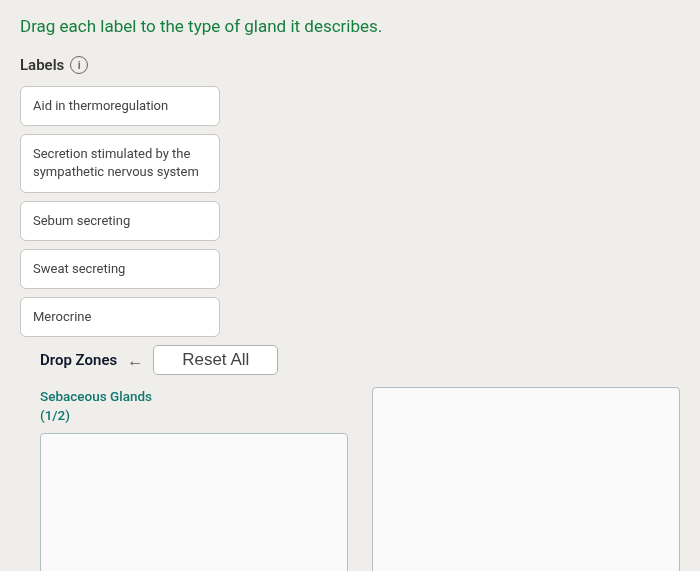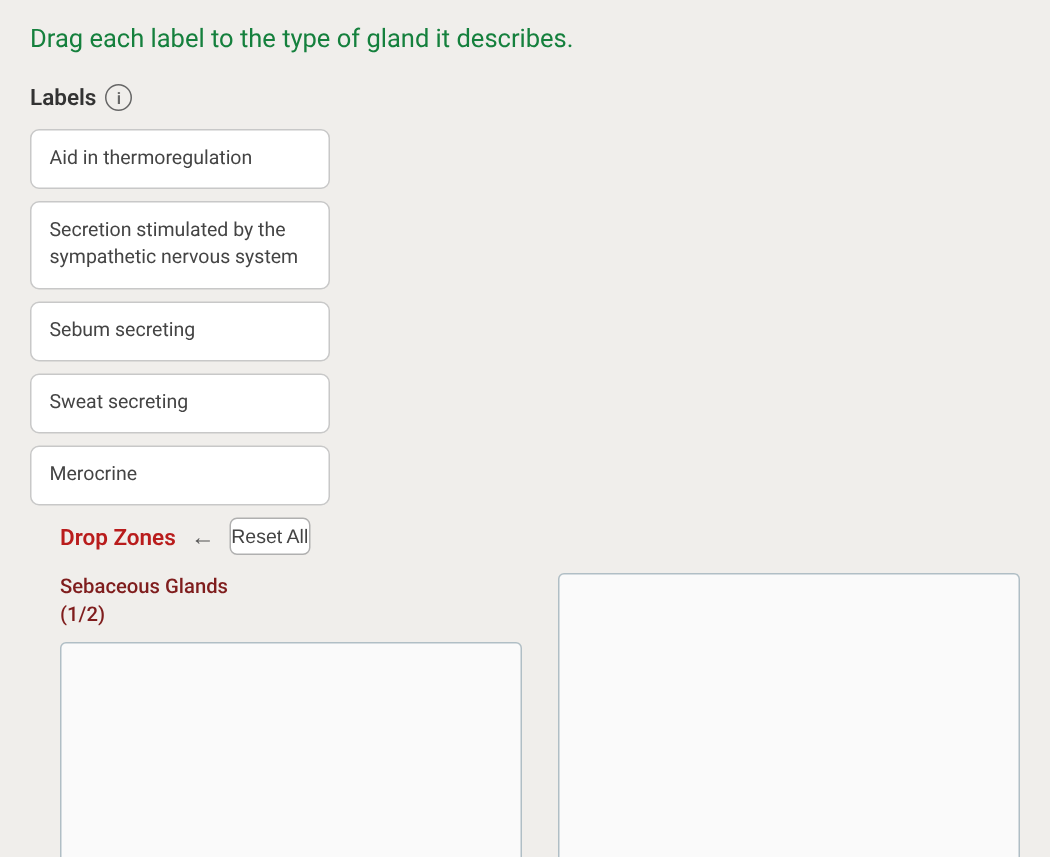--- a/index.html
+++ b/index.html
@@ -79,52 +79,52 @@
     .drop-zones-header {
       display: flex;
       align-items: center;
       gap: 10px;
       margin-bottom: 12px;
     }
 
     .drop-zones-title {
       font-weight: 600;
       font-size: 15px;
-      color: #b91c1c;
+      color: #0f172a;
     }
 
     .arrow-icon {
       font-size: 16px;
       color: #555;
     }
 
     .reset-btn {
       border: 1px solid #b0b0b0;
       background: #fff;
       border-radius: 5px;
-      padding: 4px 0;
-      font-size: 13px;
+      padding: 4px 28px;
+      font-size: 17px;
       color: #444;
       cursor: pointer;
     }
 
     .drop-zones-grid {
       display: flex;
       flex-direction: row;
       gap: 24px;
     }
 
     .drop-zone-container {
       flex: 1;
     }
 
     .drop-zone-label {
       font-size: 13.5px;
       font-weight: 500;
-      color: #7f1d1d;
+      color: #0f766e;
       margin-bottom: 8px;
       line-height: 1.4;
     }
 
     .drop-zone-box {
       border: 1.5px solid #b0bec5;
       border-radius: 4px;
       background: #fafafa;
       min-height: 400px;
       width: 100%;

